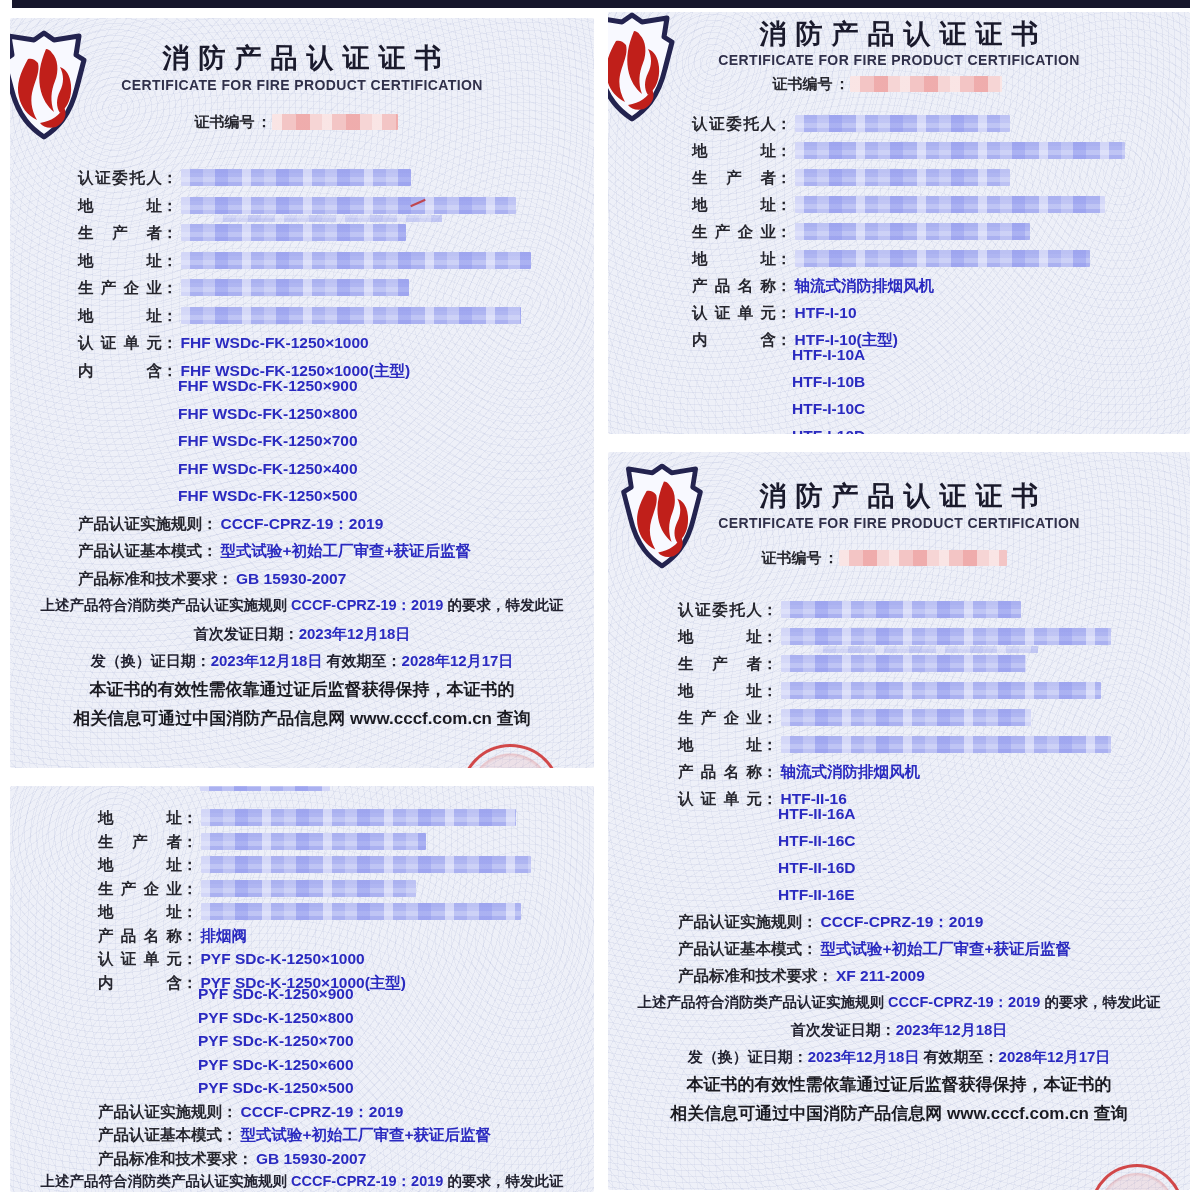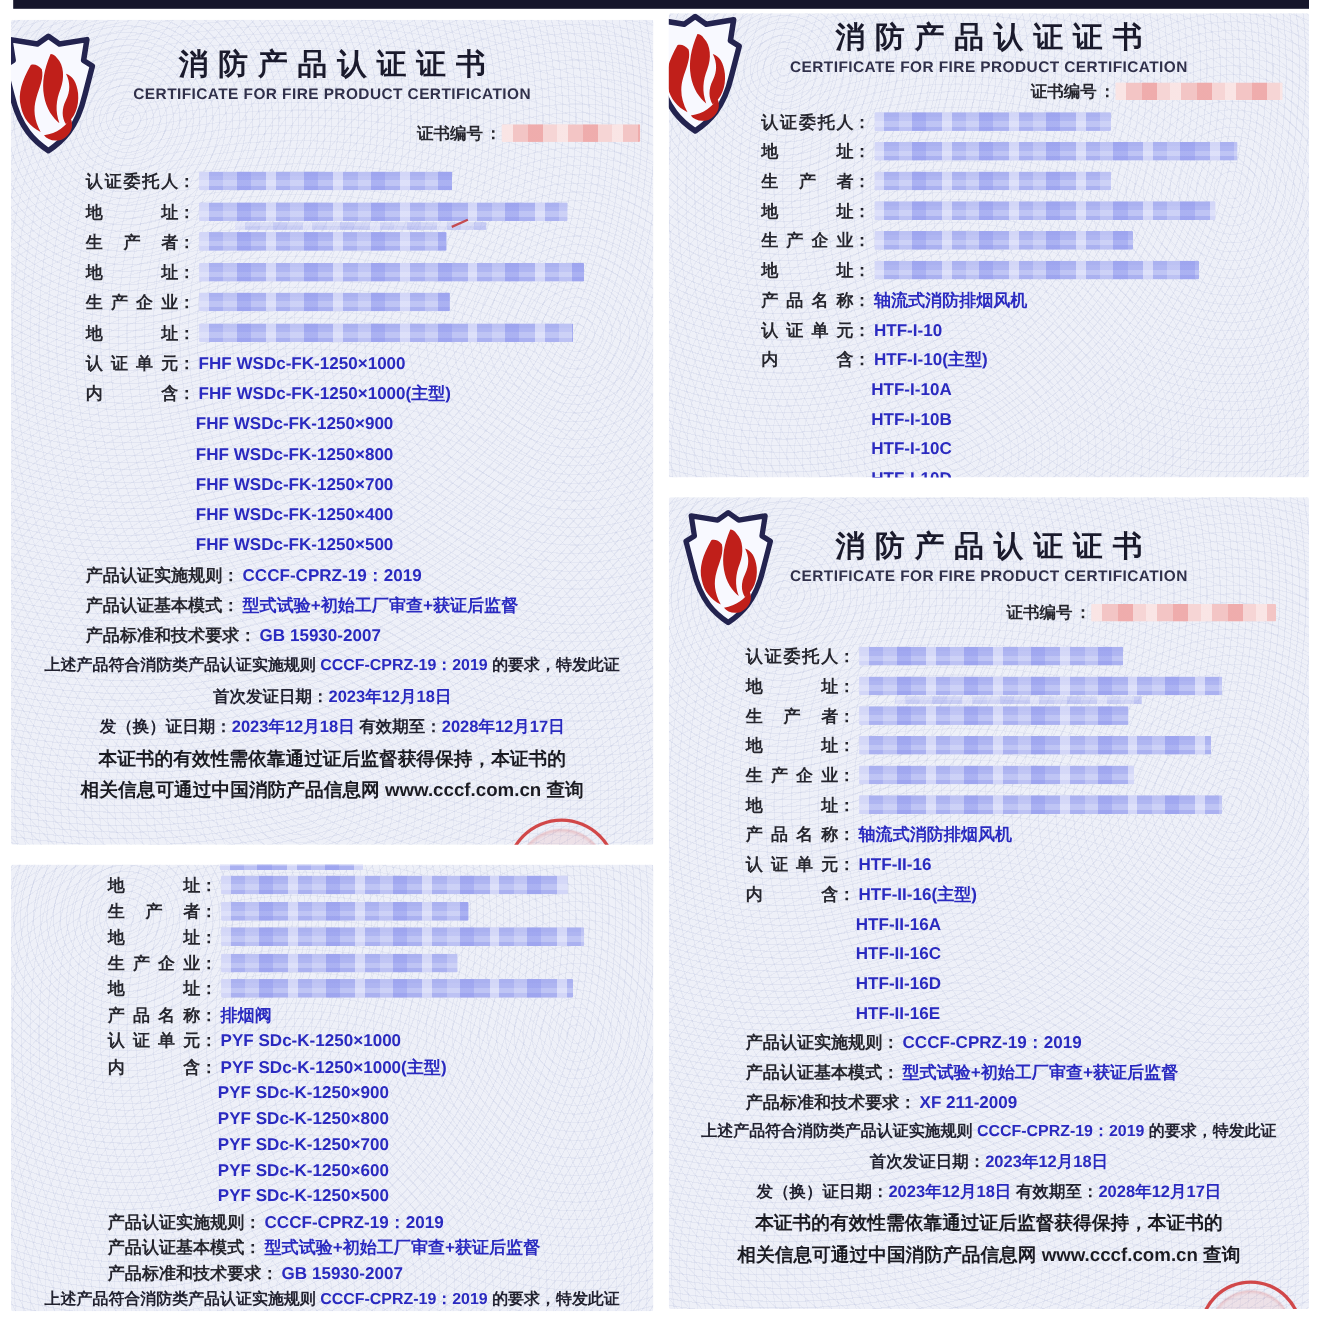--- a/index.html
+++ b/index.html
@@ -16,27 +16,27 @@
       repeating-radial-gradient(circle at 88% 38%, rgba(140,152,198,.10) 0 1px, transparent 1px 8px),
       repeating-radial-gradient(circle at 45% 95%, rgba(140,152,198,.09) 0 1px, transparent 1px 7px);
     border-radius:2px;}
 
   .logo{position:absolute;}
 
   .title{text-align:center;font-size:27px;font-weight:700;letter-spacing:9px;text-indent:9px;
     color:#1a1a2c;height:32px;line-height:32px;}
   .subtitle{text-align:center;font-size:14px;font-weight:600;letter-spacing:.4px;color:#30304a;
     height:17px;line-height:17px;}
-  .certno{text-align:right;font-size:15px;font-weight:600;color:#26262e;height:20px;line-height:20px;white-space:nowrap;}
+  .certno{text-align:center;font-size:15px;font-weight:600;color:#26262e;height:20px;line-height:20px;white-space:nowrap;}
   .certno .lab{margin-right:2px;}
 
   .row{position:relative;height:var(--pitch);line-height:var(--pitch);white-space:nowrap;
     padding-left:var(--lab);font-size:15.5px;}
   .flabel{display:inline-block;width:84px;text-align:justify;text-align-last:justify;
-    font-weight:700;color:#26262e;}
+    font-weight:700;color:#26262e;margin-top:12px;}
   .colon{font-weight:700;color:#26262e;margin-right:3px;}
   .rlabel{font-weight:700;color:#26262e;}
   .val{color:#2a2ac0;font-weight:600;}
   .model{padding-left:calc(var(--lab) + 100px);}
   .center{padding-left:0;text-align:center;}
   .stmt{font-size:14.5px;color:#222230;font-weight:600;}
   .dates{font-size:15px;color:#222230;font-weight:700;}
   .footer{font-size:17px;font-weight:700;color:#1b1b22;height:29px;line-height:29px;}
 
   
@@ -199,21 +199,20 @@
     </div>
     <div class="fields">
       <div class="row"><span class="flabel">认证委托人</span><span class="colon">：</span><span class="redact" style="width:240px"></span></div>
       <div class="row"><span class="flabel">地址</span><span class="colon">：</span><span class="redact two" style="width:330px"></span></div>
       <div class="row"><span class="flabel">生产者</span><span class="colon">：</span><span class="redact" style="width:245px"></span></div>
       <div class="row"><span class="flabel">地址</span><span class="colon">：</span><span class="redact" style="width:320px"></span></div>
       <div class="row"><span class="flabel">生产企业</span><span class="colon">：</span><span class="redact" style="width:250px"></span></div>
       <div class="row"><span class="flabel">地址</span><span class="colon">：</span><span class="redact" style="width:330px"></span></div>
       <div class="row"><span class="flabel">产品名称</span><span class="colon">：</span><span class="val">轴流式消防排烟风机</span></div>
       <div class="row"><span class="flabel">认证单元</span><span class="colon">：</span><span class="val">HTF-II-16</span></div>
-      <div class="row"><span class="flabel">内含</span><span class="colon">：</span><span class="val">HTF-II-16(主型)</span></div>
       <div class="row model"><span class="val">HTF-II-16A</span></div>
       <div class="row model"><span class="val">HTF-II-16C</span></div>
       <div class="row model"><span class="val">HTF-II-16D</span></div>
       <div class="row model"><span class="val">HTF-II-16E</span></div>
       <div class="row"><span class="rlabel">产品认证实施规则</span><span class="colon">：</span><span class="val">CCCF-CPRZ-19：2019</span></div>
       <div class="row"><span class="rlabel">产品认证基本模式</span><span class="colon">：</span><span class="val">型式试验+初始工厂审查+获证后监督</span></div>
       <div class="row"><span class="rlabel">产品标准和技术要求</span><span class="colon">：</span><span class="val">XF 211-2009</span></div>
       <div class="row center stmt"><span>上述产品符合消防类产品认证实施规则 </span><span class="val">CCCF-CPRZ-19：2019</span><span> 的要求，特发此证</span></div>
       <div class="row center dates"><span>首次发证日期</span><span>：</span><span class="val">2023年12月18日</span></div>
       <div class="row center dates"><span>发（换）证日期</span><span>：</span><span class="val">2023年12月18日</span><span>&nbsp;</span><span>有效期至</span><span>：</span><span class="val">2028年12月17日</span></div>

